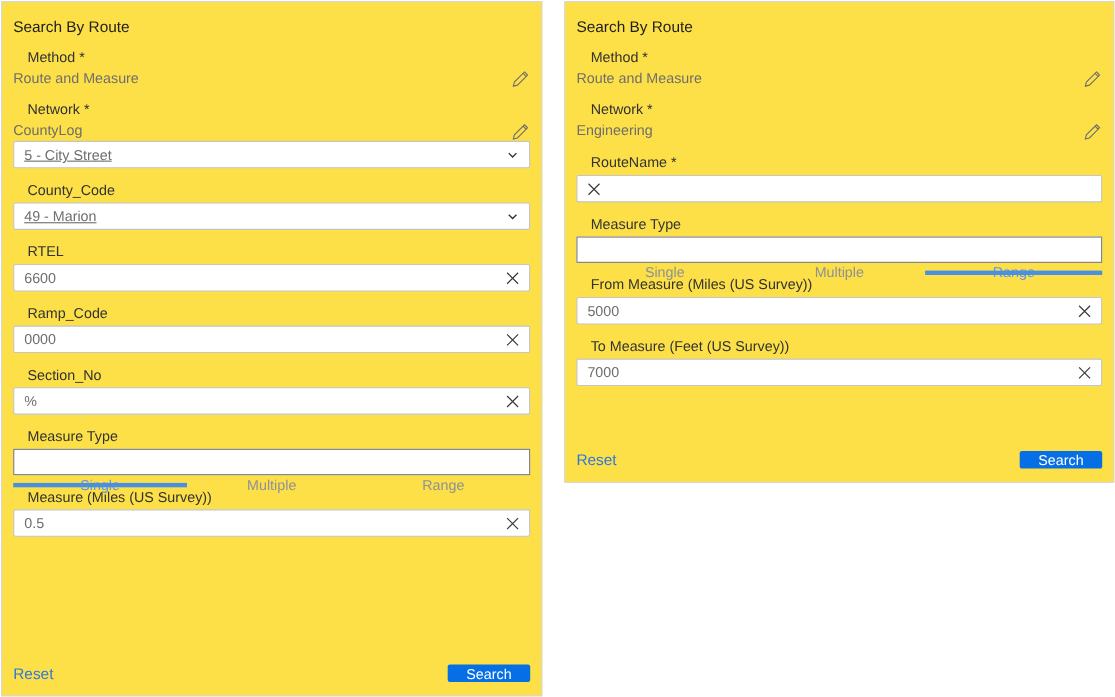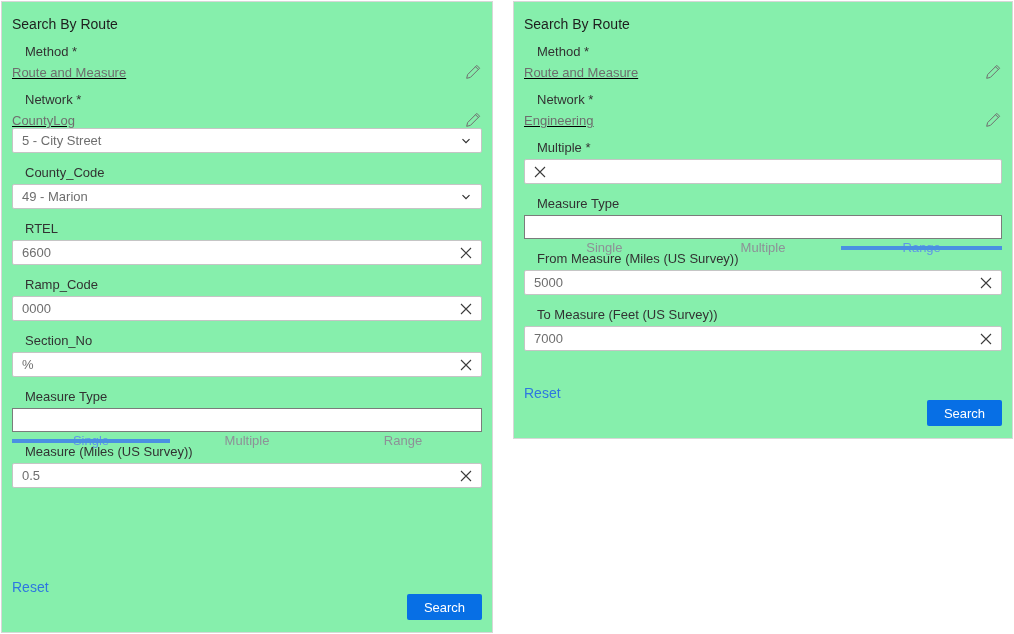--- a/index.html
+++ b/index.html
@@ -5,55 +5,54 @@
   html, body { margin: 0; padding: 0; }
   body {
     width: 1014px; height: 634px;
     background: #ffffff;
     font-family: "Liberation Sans", sans-serif;
     position: relative;
     overflow: hidden;
   }
   .panel {
     position: absolute; top: 1px;
-    background: #86efac;
+    background: #fde047;
     border: 1px solid #d7d7d7;
     box-sizing: border-box;
     padding: 14px 10px;
   }
   .panel-left  { left: 1px;   width: 492px; height: 632px; }
   .panel-right { left: 513px; width: 500px; height: 438px; }
 
   .panel-title {
     font-size: 14px; line-height: 16px;
     color: #1e1e1e;
   }
   .field-label {
     margin: 12px 0 4px 13px;
     font-size: 13px; line-height: 15px;
     color: #323232;
   }
   .readonly-row {
-    display: flex; align-items: flex-end; justify-content: space-between;
+    display: flex; align-items: flex-start; justify-content: space-between;
     height: 17px;
-    text-decoration: underline;
   }
   .readonly-value { font-size: 13px; color: #6e6e6e; }
 
   .control {
     height: 25px;
     border: 1px solid #c5c5c5;
     border-radius: 2px;
     box-sizing: border-box;
     display: flex; align-items: center;
     padding: 0 9px;
     background: #fff;
   }
   .select-control { justify-content: space-between; cursor: pointer; }
-  .control-text { font-size: 13px; color: #6e6e6e; }
+  .control-text { font-size: 13px; color: #6e6e6e; text-decoration: underline; }
   .text-input {
     flex: 1; min-width: 0;
     border: 0; outline: 0; padding: 0;
     font-family: "Liberation Sans", sans-serif;
     font-size: 13px; color: #6e6e6e;
     background: transparent;
   }
   .icon-btn { display: inline-flex; align-items: center; cursor: pointer; flex: none; }
 
   .tabbar {
@@ -82,28 +81,27 @@
 
   .panel-footer {
     position: absolute; left: 10px; right: 10px; bottom: 12px;
     display: flex; justify-content: space-between; 
   }
   .reset-link {
     font-size: 14px; color: #2e77e0;
     text-decoration: none; cursor: pointer;
   }
   .search-button {
-    height: 26px; min-width: 75px;
+    height: 16px; min-width: 75px;
     background: #076fe5; color: #ffffff;
     border: 0; border-radius: 2px;
     font-family: "Liberation Sans", sans-serif;
     font-size: 13px;
     padding: 0 15px;
     cursor: pointer;
-    margin-top: 15px;
   }
 </style>
 </head>
 <body>
 
 <div class="panel panel-left">
   <div class="panel-title">Search By Route</div>
 
   <div>
     <div class="field-label">Method *</div>
@@ -241,21 +239,21 @@
       <span class="icon-btn">
         <svg width="17" height="17" viewBox="0 0 17 17">
             <path d="M11.8 2.4 l2.8 2.8 L5.4 14.4 l-3.7 0.9 0.9 -3.7 Z" fill="none" stroke="#6e6e6e" stroke-width="1"></path>
             <path d="M10.5 3.7 l2.8 2.8" fill="none" stroke="#6e6e6e" stroke-width="1"></path>
           </svg>
       </span>
     </div>
   </div>
 
   <div>
-    <div class="field-label">Multiple *</div>
+    <div class="field-label">RouteName *</div>
     <div class="control">
       <span class="icon-btn">
         <svg width="12" height="12" viewBox="0 0 12 12">
             <path d="M1 1 L11 11 M11 1 L1 11" stroke="#3b3b3b" stroke-width="1.1"></path>
           </svg>
       </span>
     </div>
   </div>
 
   <div>

